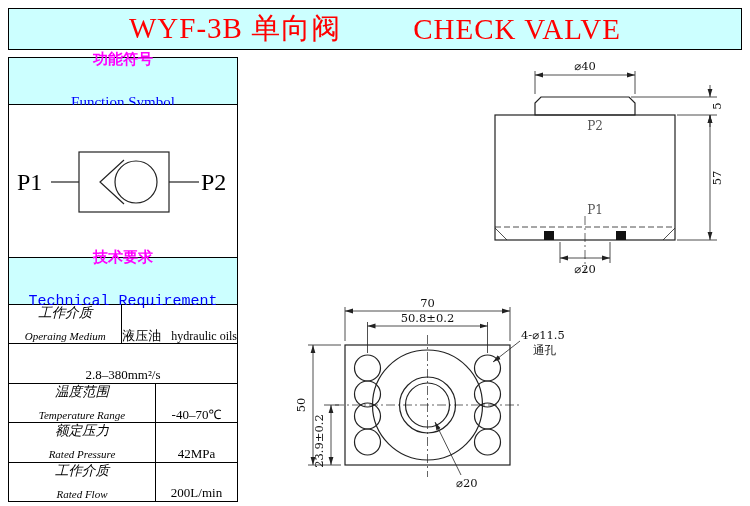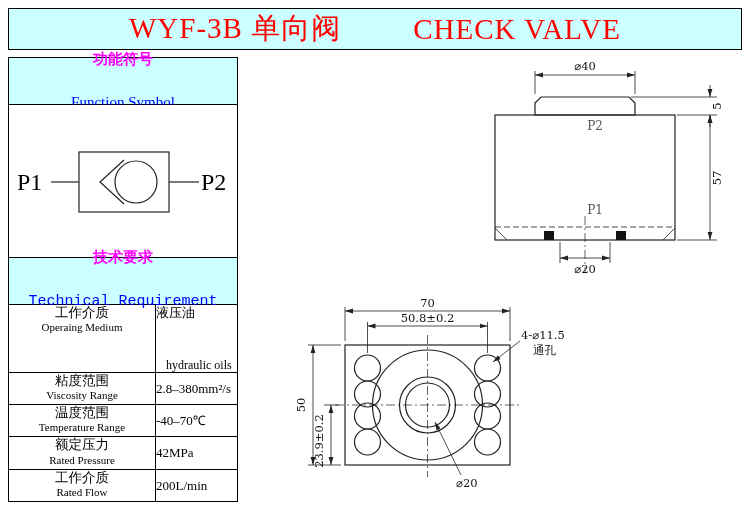--- a/index.html
+++ b/index.html
@@ -16,22 +16,22 @@
   .section-header{height:46px;flex:0 0 46px;background:#ccffff;border-bottom:1px solid #000;
                   display:flex;flex-direction:column;align-items:center;justify-content:center;line-height:1.25;}
   .hdr-cn{font-size:15px;font-weight:bold;color:#ff00ff;}
   .hdr-en{font-size:15px;color:#0000ff;margin-top:24px;}
   .symbol-box{height:152px;flex:0 0 152px;background:#fff;border-bottom:1px solid #000;}
   .tech-header{border-top:0;font-family:Liberation Mono, monospace;}
   .spec-table{flex:1;display:flex;flex-direction:column;}
   .spec-row{flex:1;display:flex;border-bottom:1px solid #000;}
   .spec-row:last-child{border-bottom:0;}
   .cell-label{width:146px;border-right:1px solid #000;display:flex;flex-direction:column;
-              align-items:center;justify-content:flex-start;line-height:1.2;}
-  .cell-value{flex:1;display:flex;flex-direction:column;align-items:flex-start;justify-content:center;line-height:1.2;gap:37px;}
+              align-items:center;justify-content:space-between;line-height:1.2;font-style:italic;}
+  .cell-value{flex:1;display:flex;flex-direction:row;align-items:flex-end;justify-content:center;line-height:1.2;}
   .lbl-cn{font-size:13.5px;}
   .lbl-en{font-size:11px;}
   .val-l1{font-size:13px;white-space:nowrap;}
   .val-l2{font-size:12px;white-space:nowrap;margin-left:10px;}
   
   .side-view{position:absolute;left:445px;top:58px;}
   .top-view{position:absolute;left:293px;top:295px;}
   .outline{fill:none;stroke:#222;stroke-width:1.2;}
   .thin{fill:none;stroke:#222;stroke-width:0.8;}
   .dimline{fill:none;stroke:#222;stroke-width:0.8;}
@@ -80,24 +80,20 @@
         <div class="cell-label">
           <div class="lbl-cn">工作介质</div>
           <div class="lbl-en">Operaing Medium</div>
         </div>
         <div class="cell-value">
           <div class="val-l1">液压油</div>
           <div class="val-l2">hydraulic oils</div>
         </div>
       </div>
       <div class="spec-row">
-        <div class="cell-label">
-          <div class="lbl-cn">粘度范围</div>
-          <div class="lbl-en">Viscosity Range</div>
-        </div>
         <div class="cell-value">
           <div class="val-l1">2.8–380mm²/s</div>
         </div>
       </div>
       <div class="spec-row">
         <div class="cell-label">
           <div class="lbl-cn">温度范围</div>
           <div class="lbl-en">Temperature Range</div>
         </div>
         <div class="cell-value">

